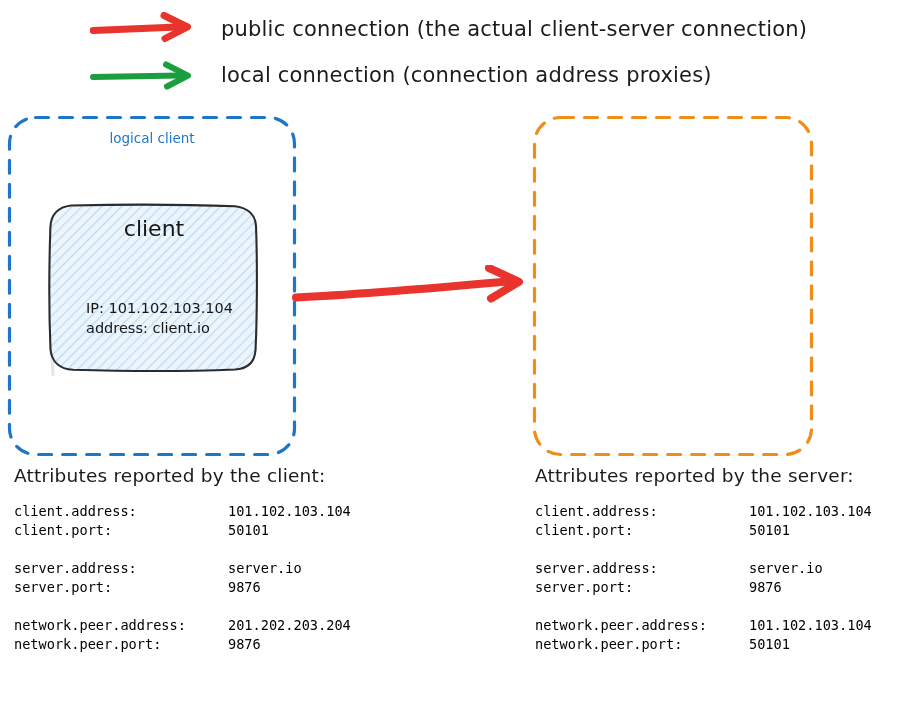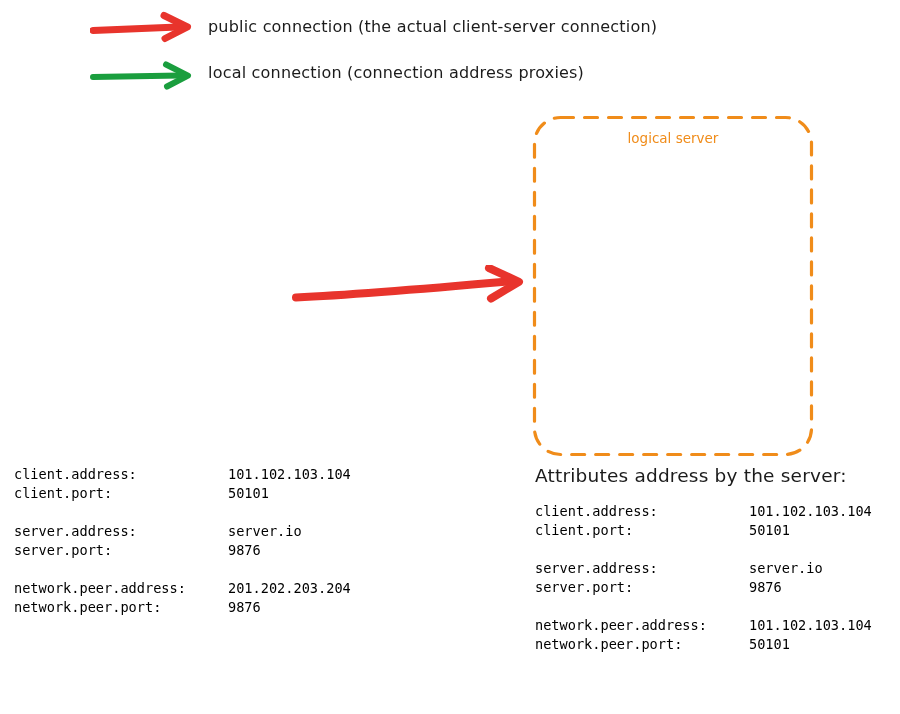--- a/index.html
+++ b/index.html
@@ -19,22 +19,22 @@
     font-family: "DejaVu Sans", sans-serif;
     font-weight: 400;
   }
 
   
   #legend { position: absolute; left: 0; top: 0; width: 900px; height: 105px; }
   .legend-row { position: absolute; left: 0; width: 900px; height: 40px; }
   .legend-svg { position: absolute; left: 90px; top: 0; }
   .legend-label {
     position: absolute;
-    left: 208px;
-    font-size: 16px;
+    left: 221px;
+    font-size: 21px;
     color: #1b1b1b;
     letter-spacing: 0.2px;
     white-space: nowrap;
   }
 
   
   #diagram { position: absolute; left: 0; top: 105px; width: 900px; height: 360px; }
 
   .logical-group { position: absolute; }
   .logical-group .dash-svg { position: absolute; left: 0; top: 0; }
@@ -132,39 +132,65 @@
         <rect width="7" height="7" fill="#ecf5fc"></rect>
         <line x1="0" y1="0" x2="0" y2="7" stroke="#bcd9f0" stroke-width="2.4"></line>
       </pattern>
       <pattern id="hatch-orange" width="7" height="7" patternTransform="rotate(45)" patternUnits="userSpaceOnUse">
         <rect width="7" height="7" fill="#fdf6ea"></rect>
         <line x1="0" y1="0" x2="0" y2="7" stroke="#f3dab0" stroke-width="2.4"></line>
       </pattern>
     </defs>
   </svg>
 
+  <div class="logical-group" id="group-client">
+    <svg class="dash-svg" width="292" height="344" viewBox="0 0 292 344">
+      <rect x="3.5" y="3.5" width="285" height="337" rx="26" ry="26" fill="none" stroke="#1f76c9" stroke-width="3.2" stroke-dasharray="13 11" stroke-linecap="round"></rect>
+    </svg>
+    <div class="group-title hand">logical client</div>
+
+    <div class="node" id="node-client">
+      <svg class="node-svg" width="216" height="174" viewBox="0 0 216 174">
+        <path d="M7,173 C5,140 4,60 8,21" stroke="#cfcfcf" stroke-width="3" fill="none" stroke-linecap="round" opacity="0.55"></path>
+        <rect x="3" y="3" width="208" height="165" rx="22" ry="22" fill="url(#hatch-blue)" stroke="none"></rect>
+        <path d="M25,3.5 C80,2.2 150,2.8 189,4.2
+                 C203,6 209.5,14 210,24
+                 C211.5,62 211,120 209.5,148
+                 C208.8,160 202,166.5 189,167.5
+                 C140,169.5 70,169 27,167.8
+                 C14,167 5.5,160 4.5,147
+                 C3,112 3.2,60 4.4,25
+                 C5,13 12,5 25,3.5 Z" fill="none" stroke="#2b2b2b" stroke-width="2.1" stroke-linejoin="round"></path>
+      </svg>
+      <div class="node-title hand">client</div>
+      <div class="node-body hand">
+        <div>IP: 101.102.103.104</div>
+        <div>address: client.io</div>
+      </div>
+    </div>
+  </div>
 
   <svg id="public-arrow" width="240" height="60" viewBox="0 0 240 60">
     <path d="M6,32.5 C60,30.0 150,22.5 218,16.5" stroke="#e8342c" stroke-width="8" stroke-linecap="round" fill="none"></path>
     <path d="M199,3 L229,16.8 L201,33.5" stroke="#e8342c" stroke-width="8" stroke-linejoin="round" stroke-linecap="round" fill="none"></path>
   </svg>
 
   <div class="logical-group" id="group-server">
     <svg class="dash-svg" width="284" height="344" viewBox="0 0 284 344">
       <rect x="3.5" y="3.5" width="277" height="337" rx="26" ry="26" fill="none" stroke="#f08c1a" stroke-width="3.2" stroke-dasharray="13 11" stroke-linecap="round"></rect>
     </svg>
-    <div class="group-title hand">logical server</div>
 
   </div>
 
 </div>
 
 <div id="attrs">
 
   <div class="attr-block" id="attr-client">
+    <div class="attr-heading hand">Attributes reported by the client:</div>
     <table class="attr-table">
       <tbody id="client-attr-body">
           <tr>
             <td class="attr-key">client.address:</td>
             <td class="attr-value">101.102.103.104</td>
           </tr>
           <tr>
             <td class="attr-key">client.port:</td>
             <td class="attr-value">50101</td>
           </tr>
@@ -188,21 +214,21 @@
           </tr>
           <tr>
             <td class="attr-key">network.peer.port:</td>
             <td class="attr-value">9876</td>
           </tr>
         </tbody>
     </table>
   </div>
 
   <div class="attr-block" id="attr-server">
-    <div class="attr-heading hand">Attributes address by the server:</div>
+    <div class="attr-heading hand">Attributes reported by the server:</div>
     <table class="attr-table">
       <tbody id="server-attr-body">
           <tr>
             <td class="attr-key">client.address:</td>
             <td class="attr-value">101.102.103.104</td>
           </tr>
           <tr>
             <td class="attr-key">client.port:</td>
             <td class="attr-value">50101</td>
           </tr>

